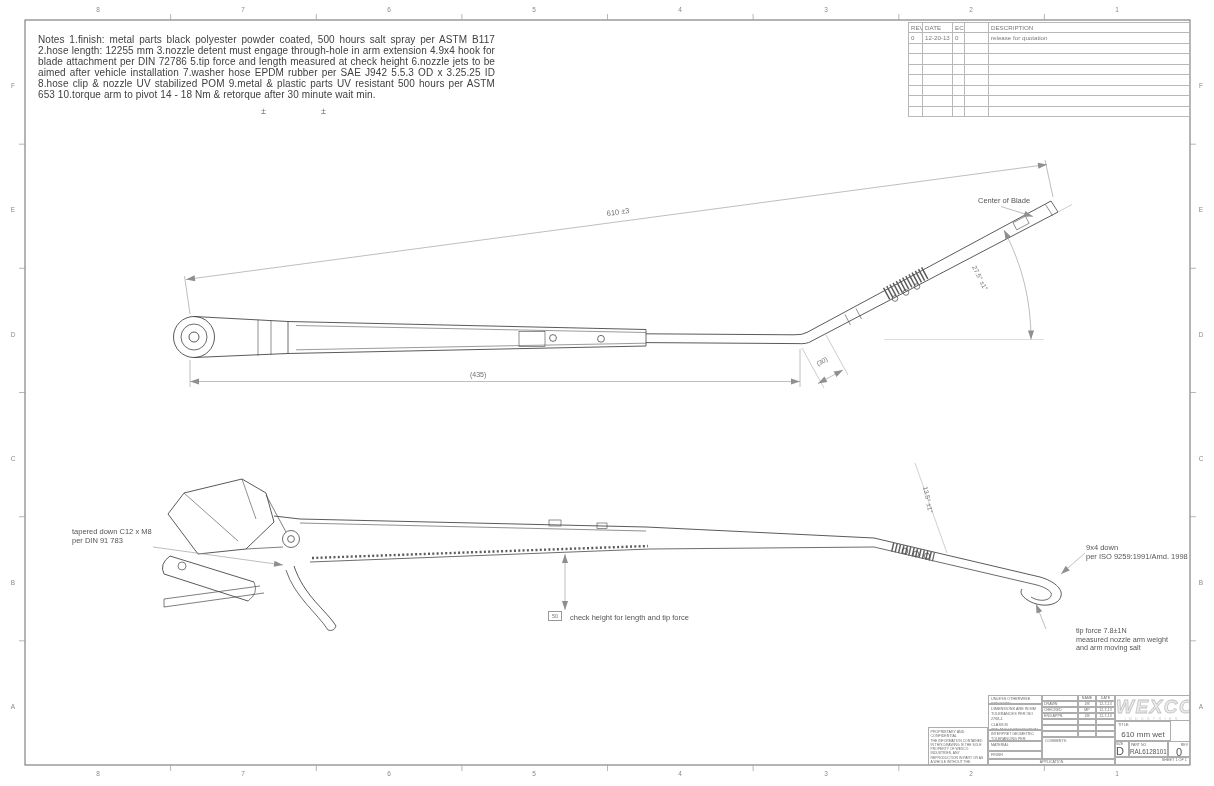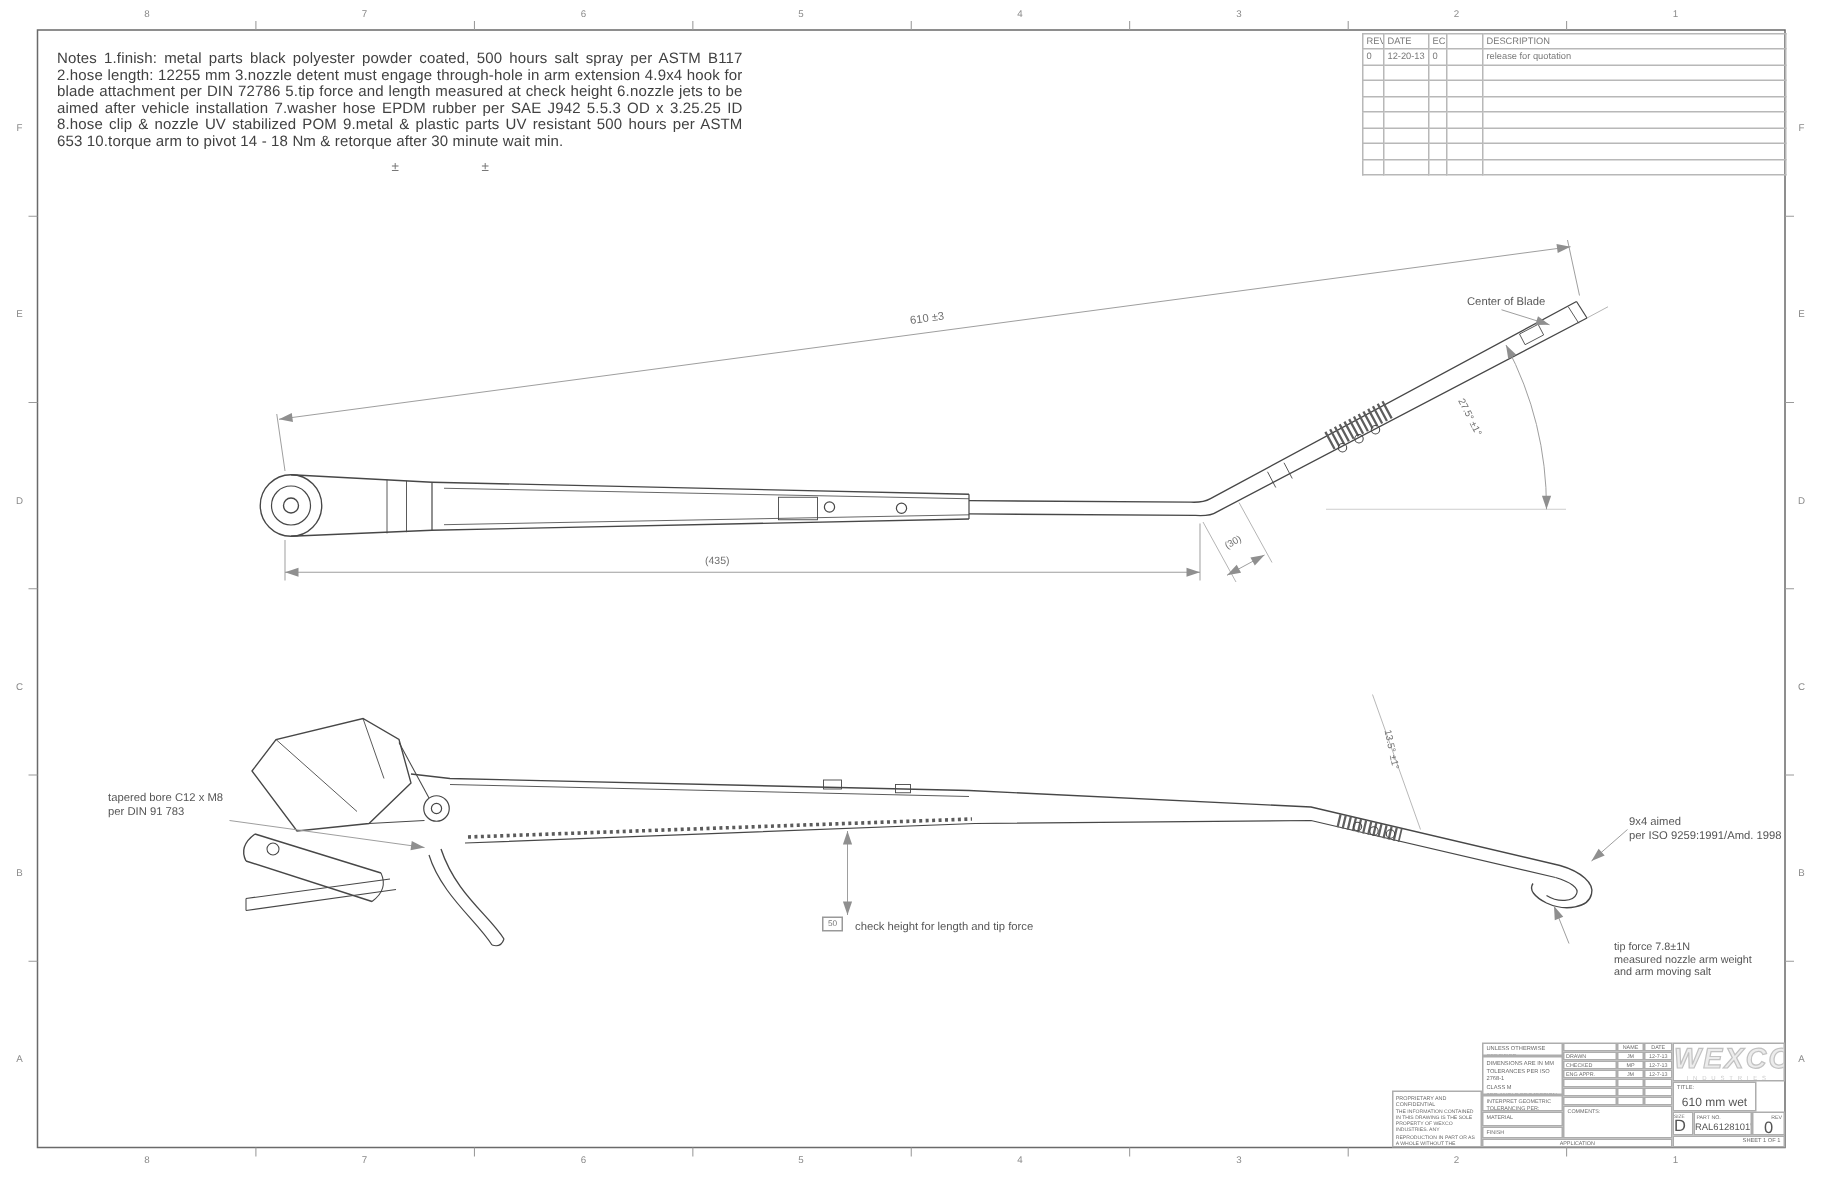--- a/index.html
+++ b/index.html
@@ -221,29 +221,29 @@
           <td></td>
           <td></td>
         </tr>
   </tbody>
     </table>
 
   <div class="lbl" style="left:978px;top:196px">Center of Blade</div>
   <div class="dimtxt" style="left:468px;top:371px">(435)</div>
 
   <div class="lbl" style="left:72px;top:527px">
-    <div>tapered bore C12 x M8</div>
+    <div>tapered down C12 x M8</div>
     <div>per DIN 91 783</div>
   </div>
 
   <div class="chkbox">50</div>
   <div class="lbl" style="left:570px;top:613px">check height for length and tip force</div>
 
   <div class="lbl" style="left:1086px;top:543px">
-    <div>9x4 aimed</div>
+    <div>9x4 down</div>
     <div>per ISO 9259:1991/Amd. 1998</div>
   </div>
 
   <div class="lbl" style="left:1076px;top:627px;line-height:8.6px;font-size:7.2px">
     <div>tip force 7.8±1N</div>
     <div>measured nozzle arm weight</div>
     <div>and arm moving salt</div>
   </div>
 
   <div class="tb">

